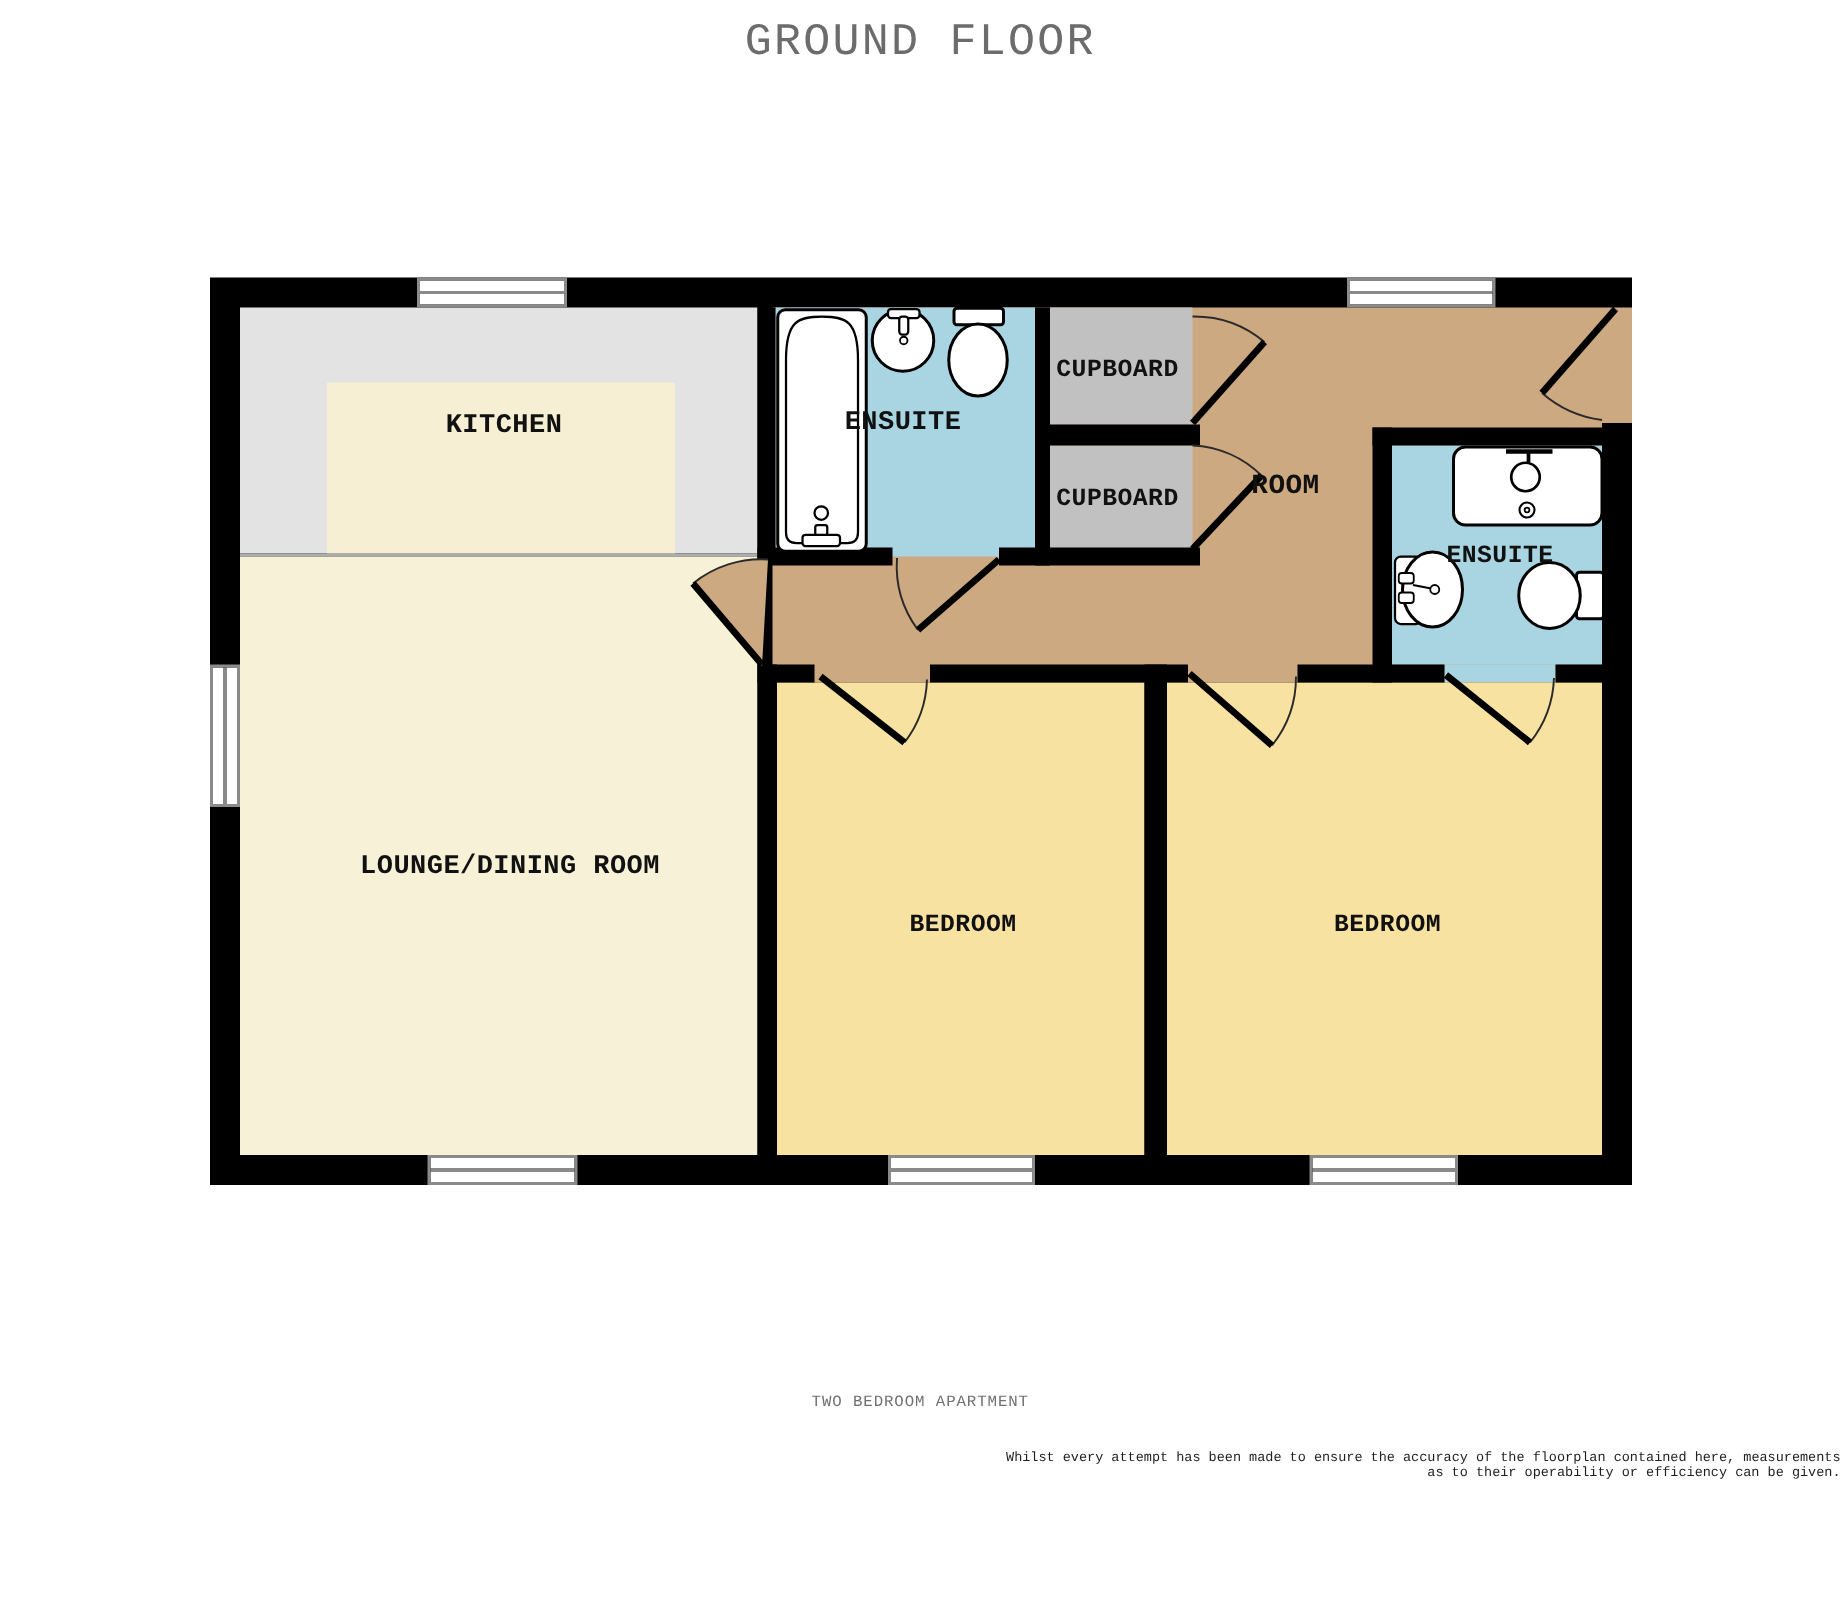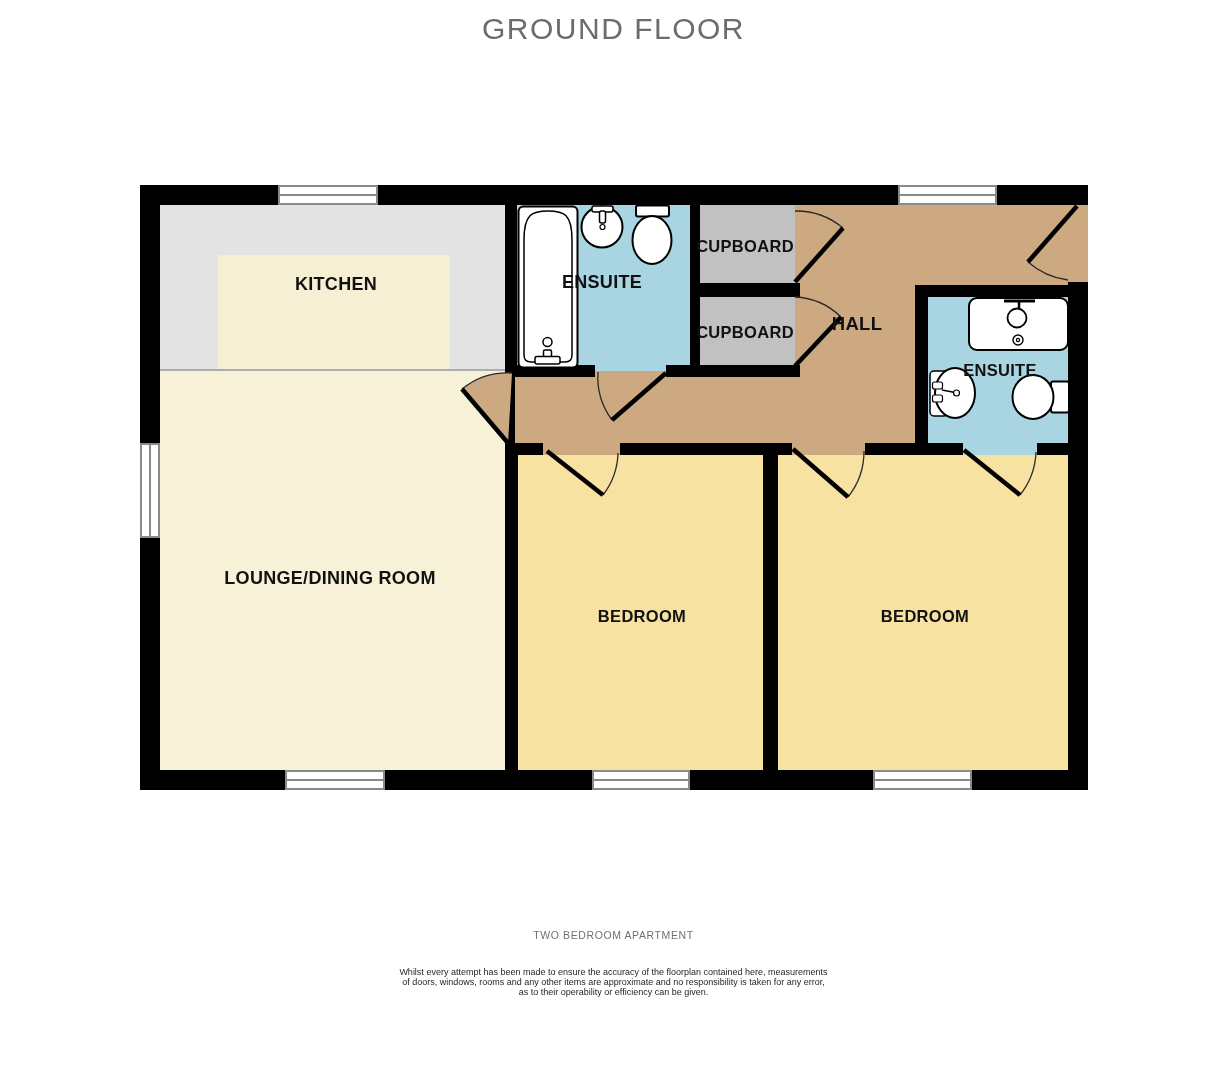--- a/index.html
+++ b/index.html
@@ -1,30 +1,30 @@
 <!DOCTYPE html>
 <html><head>
 <meta charset="utf-8">
 <style>
   html,body{margin:0;padding:0;background:#fff;}
   .page{position:relative;width:1227px;height:1080px;background:#fff;overflow:hidden;
-        font-family:Liberation Sans, sans-serif;}
+        font-family:Liberation Mono, monospace;}
   .abs{position:absolute;}
   .title{position:absolute;left:50%;top:12px;transform:translateX(-50%);
          font-size:30px;letter-spacing:1.5px;color:#6c6c6c;white-space:nowrap;}
   .rlabel{position:absolute;transform:translate(-50%,-50%);font-weight:bold;color:#111;
           letter-spacing:.3px;white-space:nowrap;}
   .wall{position:absolute;background:#000;}
   .win{position:absolute;box-sizing:border-box;border:2px solid #8a8a8a;}
   .win.h{background:linear-gradient(to bottom,#fff 0 42%,#8a8a8a 42% 58%,#fff 58% 100%);}
   .win.v{background:linear-gradient(to right,#fff 0 42%,#8a8a8a 42% 58%,#fff 58% 100%);}
   svg.overlay{position:absolute;left:0;top:0;pointer-events:none;}
   .caption{position:absolute;left:50%;top:929px;transform:translateX(-50%);
            font-size:10.5px;letter-spacing:.6px;color:#707070;white-space:nowrap;}
-  .disclaimer{position:absolute;left:0;top:968px;width:100%;text-align:center;
+  .disclaimer{position:absolute;left:0;top:968px;width:100%;text-align:right;
               font-size:9px;line-height:9.8px;color:#1f1f1f;}
 </style>
 </head>
 <body>
 
 <div class="page">
 
   <div class="title">GROUND FLOOR</div>
 
   <div class="abs" style="left:140px;top:185px;width:948px;height:605px;background:#000;"></div>
@@ -127,26 +127,25 @@
     <g fill="#fff" stroke="#000" stroke-width="2">
       <rect x="1051" y="381.5" width="18" height="31" rx="2"></rect>
       <ellipse cx="1033" cy="397" rx="20.5" ry="22"></ellipse>
     </g>
   </svg>
 
   <div class="rlabel" style="left:336px;top:284px;font-size:18px;">KITCHEN</div>
   <div class="rlabel" style="left:602px;top:282px;font-size:18px;">ENSUITE</div>
   <div class="rlabel" style="left:745px;top:246px;font-size:16.5px;">CUPBOARD</div>
   <div class="rlabel" style="left:745px;top:332px;font-size:16.5px;">CUPBOARD</div>
-  <div class="rlabel" style="left:857px;top:324px;font-size:18.5px;">HALL</div>
+  <div class="rlabel" style="left:857px;top:324px;font-size:18.5px;">ROOM</div>
   <div class="rlabel" style="left:1000px;top:370px;font-size:16.5px;">ENSUITE</div>
-  <div class="rlabel" style="left:330px;top:578px;font-size:18px;text-align:right;">LOUNGE/DINING ROOM</div>
+  <div class="rlabel" style="left:340px;top:578px;font-size:18px;text-align:right;">LOUNGE/DINING ROOM</div>
   <div class="rlabel" style="left:642px;top:616px;font-size:16.5px;">BEDROOM</div>
   <div class="rlabel" style="left:925px;top:616px;font-size:16.5px;">BEDROOM</div>
 
   <div class="caption">TWO BEDROOM APARTMENT</div>
   <div class="disclaimer">
     <div>Whilst every attempt has been made to ensure the accuracy of the floorplan contained here, measurements</div>
-    <div>of doors, windows, rooms and any other items are approximate and no responsibility is taken for any error,</div>
     <div>as to their operability or efficiency can be given.</div>
   </div>
 
 </div>
 
 </body></html>

